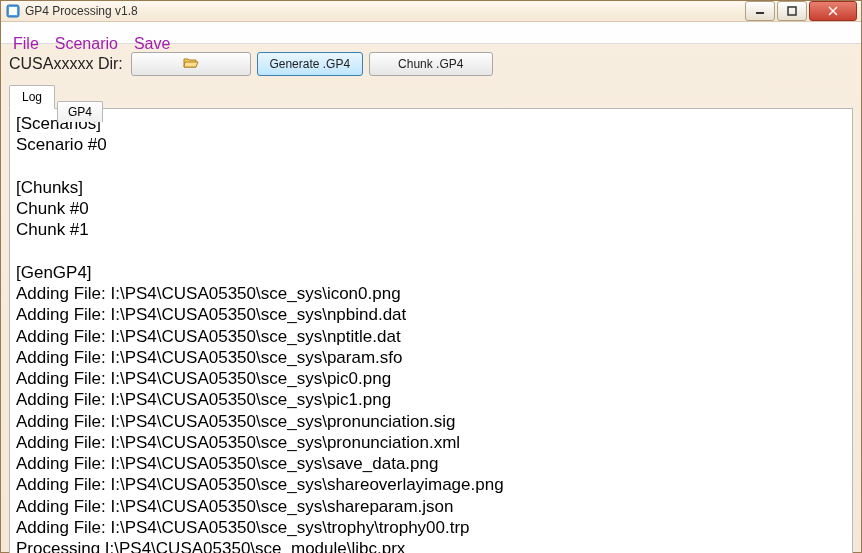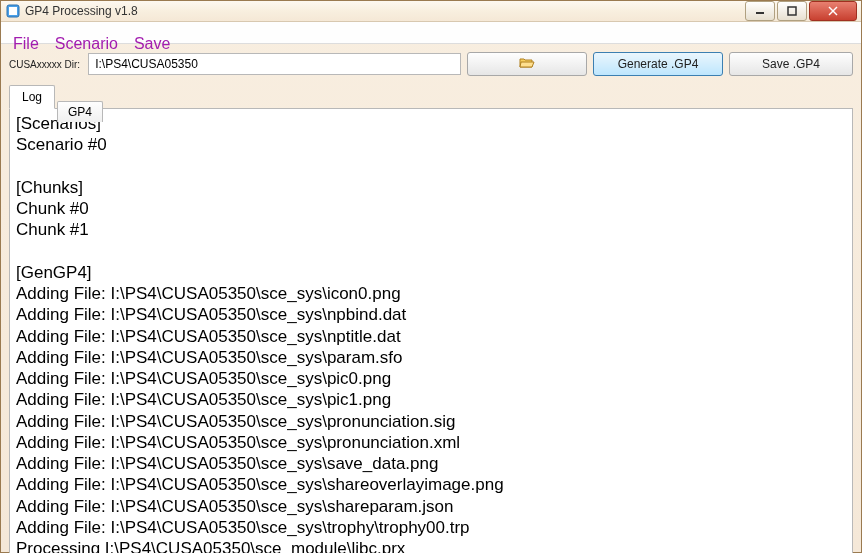--- a/index.html
+++ b/index.html
@@ -52,42 +52,42 @@
     }
     .menubar-item {
       padding: 13px 8px; font-size: 16px; color: #a21caf;
       cursor: pointer;
     }
 
     .toolbar-row {
       padding: 8px;
       display: flex; align-items: center; gap: 6px;
     }
-    .dir-label { font-size: 10px; color: #222; margin-right: 2px; }
+    .dir-label { font-size: 16px; color: #222; margin-right: 2px; }
     .dir-input {
       flex: 1; height: 22px;
       border: 1px solid #b8b8b8;
       background: #fff;
       font-size: 12px;
       padding: 0 6px;
       outline: none;
     }
     .btn {
       height: 24px;
       border: 1px solid #a8a8a8;
       border-radius: 3px;
       background: linear-gradient(to bottom, #fefefe, #e6e6e6);
       font-size: 12px;
       color: #222;
       cursor: pointer;
       display: flex; align-items: center; justify-content: center;
     }
     .btn-browse { width: 120px; }
     .btn-gen {
-      width: 130px;
+      width: 106px;
       background: linear-gradient(to bottom, #eaf6fd, #bee6fd);
       border-color: #3c7fb1;
     }
     .btn-save { width: 124px; }
 
     .tabs-area {
       margin: 0 8px 8px 8px;
       flex: 1; display: flex; flex-direction: column;
     }
     .tab-row {
@@ -166,31 +166,30 @@
   </div>
 
   <div class="menubar">
     <div class="menubar-item">File</div>
     <div class="menubar-item">Scenario</div>
     <div class="menubar-item">Save</div>
   </div>
 
   <div class="toolbar-row">
     <span class="dir-label">CUSAxxxxx Dir:</span>
-    <input class="dir-input" type="text" value="I:\PS4\CUSA05350" style="">
     <button class="btn btn-browse">
       <span>
         <svg width="16" height="14" viewBox="0 0 16 14">
             <path d="M1 3 L5 3 L6 4 L13 4 L13 11 L1 11 Z" fill="#f8d060" stroke="#b08020"></path>
             <path d="M2 6 L15 6 L13 11 L1 11 Z" fill="#ffe090" stroke="#b08020"></path>
           </svg>
       </span>
     </button>
     <button class="btn btn-gen">Generate .GP4</button>
-    <button class="btn btn-save">Save .GP4</button>
+    <button class="btn btn-save">Chunk .GP4</button>
   </div>
 
   <div class="tabs-area">
     <div class="tab-row">
       <div class="tab active">Log</div>
       <div class="tab">GP4</div>
     </div>
     <div class="log-area" id="log-area">[Scenarios]
 Scenario #0
 

